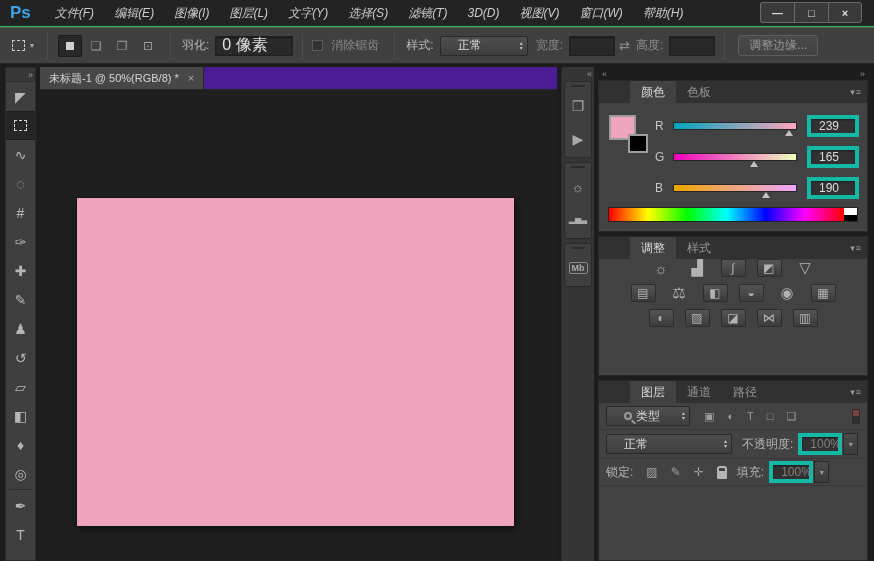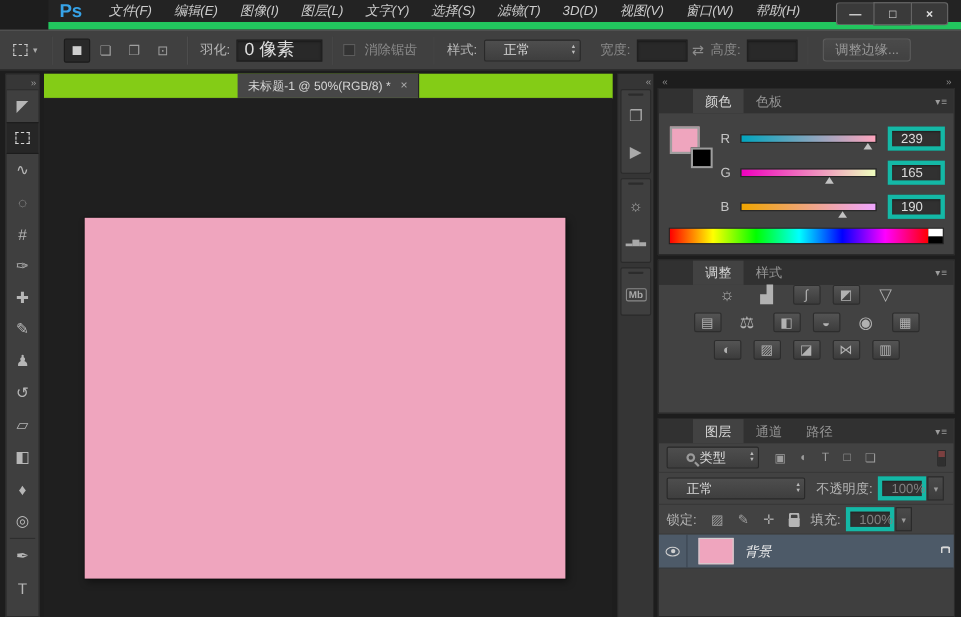--- a/index.html
+++ b/index.html
@@ -1,20 +1,20 @@
 <!DOCTYPE html>
 <html><head>
 <meta charset="utf-8">
 <style>
   * { margin:0; padding:0; box-sizing:border-box; }
   html,body { width:874px; height:561px; overflow:hidden; }
   body { position:relative; background:#1d1d1d; font-family:"Liberation Sans","DejaVu Sans",sans-serif; color:#c8c8c8; }
 
   
-  .titlebar { position:absolute; top:0; left:0; right:0; height:27px; background:#232323; display:flex; border-bottom:7px solid #22c55e;margin-left:44px; }
+  .titlebar { position:absolute; top:0; left:0; right:0; height:27px; background:#232323; display:flex; align-items:center; border-bottom:1px solid #22c55e; }
   .ps-logo { color:#37a3e8; font-weight:bold; font-size:17px; padding:0 14px 0 10px; letter-spacing:0; }
   .menu-item { font-size:12px; color:#cccccc; padding:0 10px; height:100%; display:flex; align-items:center; cursor:default;font-style:italic; }
   .win-btns { position:absolute; right:12px; top:2px; display:flex; }
   .win-btn { width:34px; height:21px; background:#3a3a3a; border:1px solid #6a6a6a; border-right-width:0; display:flex; align-items:center; justify-content:center; font-size:11px; color:#e0e0e0; font-weight:bold; }
   .win-btn:first-child { border-radius:3px 0 0 3px; }
   .win-btn:last-child { border-right-width:1px; border-radius:0 3px 3px 0; }
 
   
   .optionsbar { position:absolute; top:27px; left:0; right:0; height:37px; background:#404040; border-top:1px solid #555; border-bottom:1px solid #262626; display:flex; align-items:center; font-size:12px; color:#b8b8b8; padding-left:8px; }
   .vdiv { width:1px; height:26px; background:#2e2e2e; border-right:1px solid #4d4d4d; margin:0 9px; }
@@ -39,21 +39,21 @@
   
   .toolbar { position:absolute; left:5px; top:67px; width:31px; bottom:0; background:#3f3f3f; border:1px solid #2b2b2b; display:flex; flex-direction:column; }
   .tb-head { height:14px; display:flex; align-items:center; justify-content:flex-end; padding-right:3px; color:#9a9a9a; font-size:9px; letter-spacing:-1px; border-bottom:1px solid #2e2e2e; background:#373737; }
   .tool { height:29px; display:flex; align-items:center; justify-content:center; color:#b6b6b6; font-size:14px; }
   .tool.active { background:#262626; border-top:1px solid #1c1c1c; border-bottom:1px solid #1c1c1c; color:#e6e6e6; }
   .tool .sel-rect { width:13px; height:11px; border:1px dashed #d6d6d6; }
   .tool-sep { height:1px; background:#2e2e2e; margin:1px 3px; }
 
   
   .docarea { position:absolute; left:40px; top:67px; width:517px; bottom:0; display:flex; flex-direction:column; }
-  .tabbar { height:23px; background:#84cc16; display:flex; border-bottom:1px solid #242424;justify-content:center; }
+  .tabbar { height:23px; background:#4c1d95; display:flex; border-bottom:1px solid #242424; }
   .doc-tab { background:#474747; border-right:1px solid #262626; display:flex; align-items:center; padding:0 9px; font-size:11px; color:#d6d6d6; }
   .doc-tab .close { margin-left:9px; color:#a8a8a8; font-size:11px; }
   .canvas { flex:1; background:#1f1f1f; position:relative; }
   .doc { position:absolute; left:37px; top:108px; width:437px; height:328px; background:#efa5be; box-shadow:0 0 0 1px rgba(0,0,0,.25), 2px 3px 7px rgba(0,0,0,.45); }
 
   
   .dock { position:absolute; left:561px; top:67px; width:33px; bottom:0; background:#353535; border-left:1px solid #2a2a2a; }
   .dock-head { height:13px; display:flex; align-items:center; justify-content:flex-end; color:#9a9a9a; font-size:9px; letter-spacing:-1px; padding-right:3px; }
   .dock-group { margin:1px 2px 4px 2px; background:#3f3f3f; border:1px solid #2a2a2a; border-radius:2px; padding-bottom:2px; }
   .grip { width:14px; height:2px; background:#2c2c2c; margin:3px auto 2px auto; border-radius:1px; }
@@ -169,21 +169,21 @@
   <span class="opt-label dim">消除锯齿</span>
   <div class="vdiv"></div>
   <span class="opt-label">样式:</span>
   <div class="combo style-combo">
     <span>正常</span>
     <span class="spin">
         <span>▴</span>
         <span>▾</span>
       </span>
   </div>
-  <span class="opt-label dim" style="margin-left:18px">宽度:</span>
+  <span class="opt-label dim" style="margin-left:8px">宽度:</span>
   <div class="txt-input wh-input"></div>
   <span class="swap-icon">⇄</span>
   <span class="opt-label dim">高度:</span>
   <div class="txt-input wh-input"></div>
   <div class="vdiv"></div>
   <div class="refine-btn">调整边缘...</div>
 </div>
 
 <div class="toolbar">
   <div class="tb-head">»</div>
@@ -371,24 +371,14 @@
       <div class="lock-icons">
         <span>▨</span>
         <span>✎</span>
         <span>✛</span>
         <span class="lock-glyph"></span>
       </div>
       <span class="op-label">填充:</span>
       <div class="valbox small-val">100%</div>
       <div class="dd-btn">▾</div>
     </div>
-    <div class="layer-list">
-      <div class="layer-row">
-        <div class="eye-col">
-            <span class="eye"></span>
-          </div>
-        <div class="layer-thumb"></div>
-        <span class="layer-name">背景</span>
-        <span class="layer-lock"><span class="lock-glyph"></span></span>
-      </div>
-    </div>
   </div>
 </div>
 
 </body></html>

